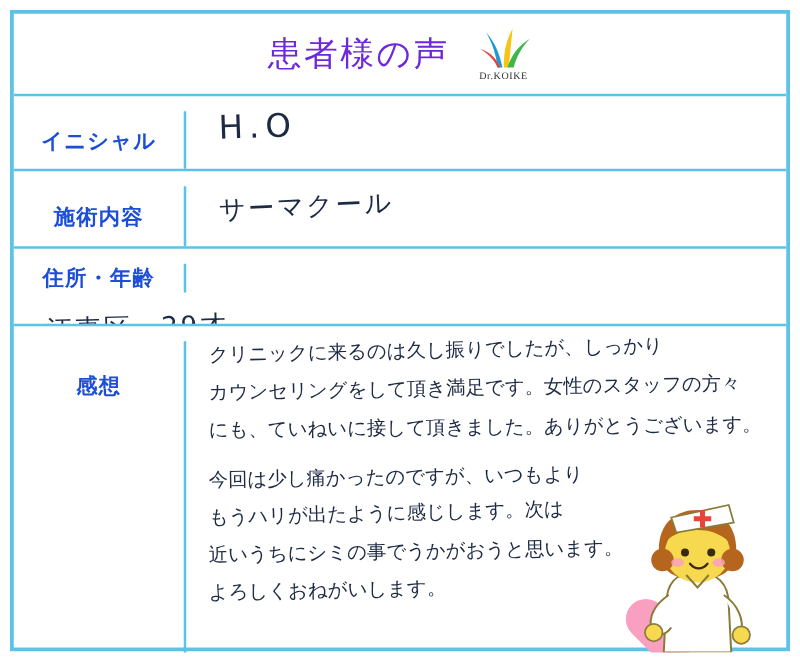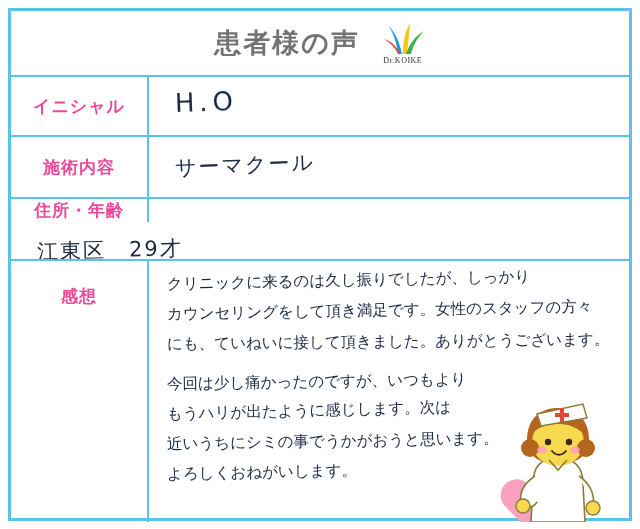--- a/index.html
+++ b/index.html
@@ -47,22 +47,22 @@
   }
   .title-inner {
     display: flex;
     align-items: center;
     justify-content: center;
     gap: 14px;
   }
   .title-text {
     font-family: "DejaVu Sans", sans-serif;
     font-size: 27px;
-    font-weight: bold;
-    color: #737373;
+    font-weight: normal;
+    color: #6d28d9;
     letter-spacing: 2px;
   }
   .logo {
     display: flex;
     flex-direction: column;
     align-items: center;
     margin-left: 6px;
   }
   .logo-mark {
     width: 46px;
@@ -81,22 +81,23 @@
     width: 138px;
     min-width: 138px;
     border-right: 2px solid #5bc3e8;
     display: flex;
     align-items: center;
     justify-content: center;
     box-sizing: border-box;
     font-family: "DejaVu Sans", sans-serif;
     font-size: 17px;
     font-weight: bold;
-    color: #ec4899;
+    color: #1d4ed8;
     letter-spacing: 1px;
+    margin-top: 12px;
   }
   .value-cell {
     flex: 1;
     position: relative;
     box-sizing: border-box;
     overflow: hidden;
   }
   .r-initial { height: 60px; }
   .r-treatment { height: 62px; }
   .r-address { height: 62px; flex-direction: column; }

